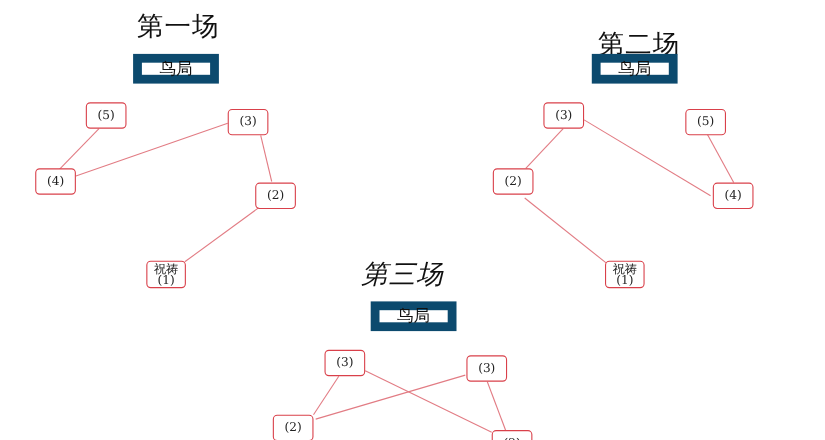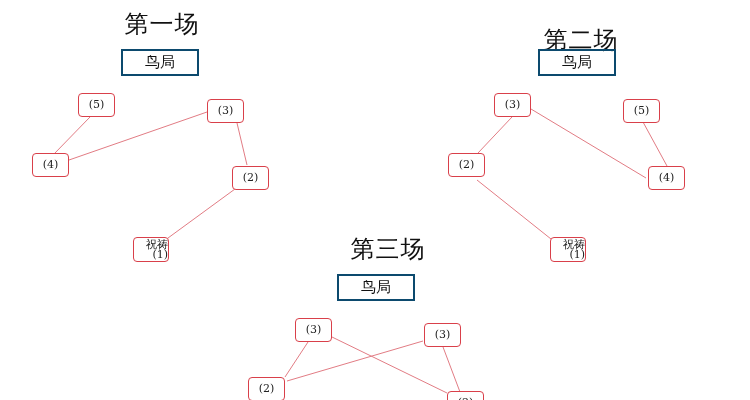--- a/index.html
+++ b/index.html
@@ -1,27 +1,27 @@
 <!DOCTYPE html>
 <html><head>
 <meta charset="utf-8">
 <style>
   html, body { margin:0; padding:0; background:#ffffff; }
   body { width:750px; height:400px; position:relative; overflow:hidden;
          font-family:"DejaVu Serif", serif; }
   .title { position:absolute; font-size:24px; color:#111; font-weight:normal;
            width:120px; text-align:center; letter-spacing:1px; }
-  .label-box { position:absolute; width:78px; height:27px; border:2px solid #0c4a6e;
+  .label-box { position:absolute; width:78px; height:27px; border:8px solid #0c4a6e;
                box-sizing:border-box; display:flex; align-items:center; justify-content:center;
                font-size:15px; color:#111; font-family:Liberation Serif, serif; }
   .node { position:absolute; border:1.5px solid #d9404a; border-radius:4px; background:#fff;
           box-sizing:border-box; display:flex; flex-direction:column; align-items:center;
           justify-content:center; font-size:11px; color:#222; line-height:10px; }
   .node.small { width:37px; height:24px; }
-  .node.tall { width:36px; height:25px; font-size:11px;align-items:flex-end; }
+  .node.tall { width:36px; height:25px; font-size:11px; }
   svg.edges { position:absolute; left:0; top:0; }
   svg.edges line { stroke:#e27c84; stroke-width:1; }
 </style>
 </head>
 <body>
 
 <svg class="edges" width="750" height="400">
 
   <line x1="90" y1="117" x2="54" y2="154"></line>
   <line x1="69" y1="160" x2="207" y2="112"></line>
@@ -59,19 +59,19 @@
   <div class="node small" style="left:623px;top:99px;">(5)</div>
   <div class="node small" style="left:448px;top:153px;">(2)</div>
   <div class="node small" style="left:648px;top:166px;">(4)</div>
   <div class="node tall" style="left:550px;top:237px;">
     <span>祝祷</span>
     <span>(1)</span>
   </div>
 </div>
 
 <div>
-  <div class="title" style="left:328px;top:233px;">第三场</div>
+  <div class="title" style="left:306px;top:233px;font-style:italic;">第三场</div>
   <div class="label-box" style="left:337px;top:274px;">鸟局</div>
   <div class="node small" style="left:295px;top:318px;">(3)</div>
   <div class="node small" style="left:424px;top:323px;">(3)</div>
   <div class="node small" style="left:248px;top:377px;">(2)</div>
   <div class="node small" style="left:447px;top:391px;">(2)</div>
 </div>
 
 </body></html>

